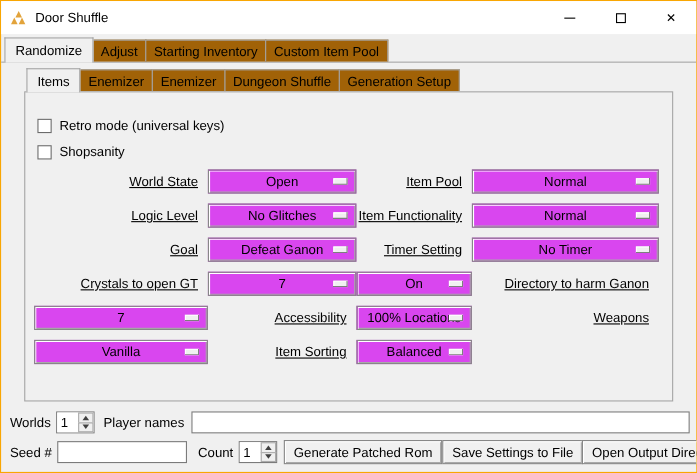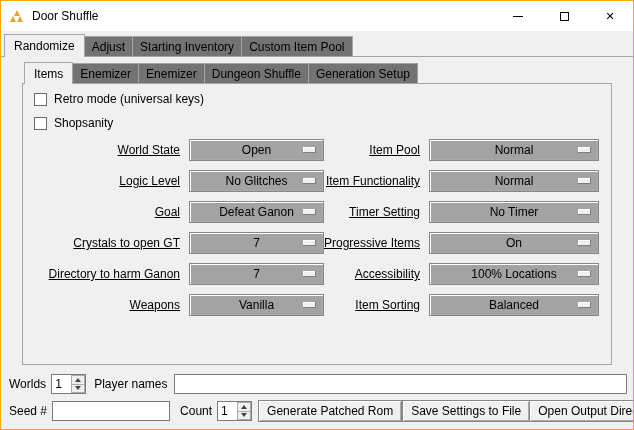--- a/index.html
+++ b/index.html
@@ -20,40 +20,40 @@
   .title-text { margin-left:8px; font-size:12px; white-space:nowrap; }
   .win-controls { margin-left:auto; display:flex; height:100%; }
   .win-btn { width:46px; height:100%; display:flex; align-items:center; justify-content:center; cursor:default; }
   .glyph-min { width:10px; height:1px; background:#000; }
   .glyph-max { width:9px; height:9px; border:1px solid #000; }
   .glyph-close::before { content:"\2715"; font-size:11px; line-height:1; }
 
   
   .tabbar { display:flex; align-items:flex-end; height:25px; padding-left:3px; position:relative; }
   .tabbar.inner { height:24px; padding-left:2px; }
-  .tab { height:20px; display:flex; align-items:center; padding:0 7px; background:#737373;
+  .tab { height:20px; display:flex; align-items:center; padding:0 7px; background:#a16207;
          border:1px solid #A5A5A5; border-bottom:none; white-space:nowrap; cursor:default; }
   .tab + .tab { margin-left:-1px; }
   .tab.selected { height:23px; padding:0 9px; background:#F0F0F0; position:relative; z-index:3; margin-bottom:-1px; }
   .tabbar.inner .tab.selected { height:22px; }
   .outer-line { border-top:1px solid #A5A5A5; }
 
   .inner-nb { margin:2px 21px 0 21px; width:590px; }
-  .inner-pane { border:1px solid #A5A5A5; height:282px; background:#F0F0F0; padding-top:3px; position:relative; z-index:1; }
+  .inner-pane { border:1px solid #A5A5A5; height:282px; background:#F0F0F0; padding-top:18px; position:relative; z-index:1; }
 
   
   .check-row { display:flex; align-items:center; height:24px; padding-left:11px; }
   .checkbox { width:13px; height:13px; background:#FFFFFF; border:1px solid #6B6B6B; margin-right:7px; flex:0 0 auto; }
   .check-label { white-space:nowrap; }
 
   
   .fields { display:grid; grid-template-columns:158px 135px minmax(0,1fr) 170px;
             padding:4px 12px 0 8px; row-gap:9px; align-items:center; }
   .flabel { text-align:right; padding-right:9px; white-space:nowrap;text-decoration:underline; }
-  .dropdown { height:22px; background:#a3a3a3; border:1px solid #878787;
+  .dropdown { height:22px; background:#d946ef; border:1px solid #878787;
               box-shadow: inset 1px 1px 0 #FFFFFF, inset -1px -1px 0 #A9A9A9;
               position:relative; display:flex; align-items:center; justify-content:center; cursor:default; }
   .dd-value { white-space:nowrap; }
   .dd-ind { position:absolute; right:7px; top:50%; margin-top:-3px; width:13px; height:6px;
             background:#F0F0F0; box-shadow: inset -1px -1px 0 #7E7E7E, inset 1px 1px 0 #FFFFFF; }
 
   
   .bottom-row { position:absolute; left:0; right:0; display:flex; align-items:center; padding:0 6px 0 8px; }
   .row1 { top:372px; height:22px; }
   .row2 { top:399px; height:22px; }
@@ -163,21 +163,20 @@
         <div class="dropdown">
           <span class="dd-value">No Timer</span>
           <span class="dd-ind"></span>
         </div>
 
         <div class="flabel">Crystals to open GT</div>
         <div class="dropdown">
           <span class="dd-value">7</span>
           <span class="dd-ind"></span>
         </div>
-        <div class="flabel">Progressive Items</div>
         <div class="dropdown">
           <span class="dd-value">On</span>
           <span class="dd-ind"></span>
         </div>
 
         <div class="flabel">Directory to harm Ganon</div>
         <div class="dropdown">
           <span class="dd-value">7</span>
           <span class="dd-ind"></span>
         </div>

